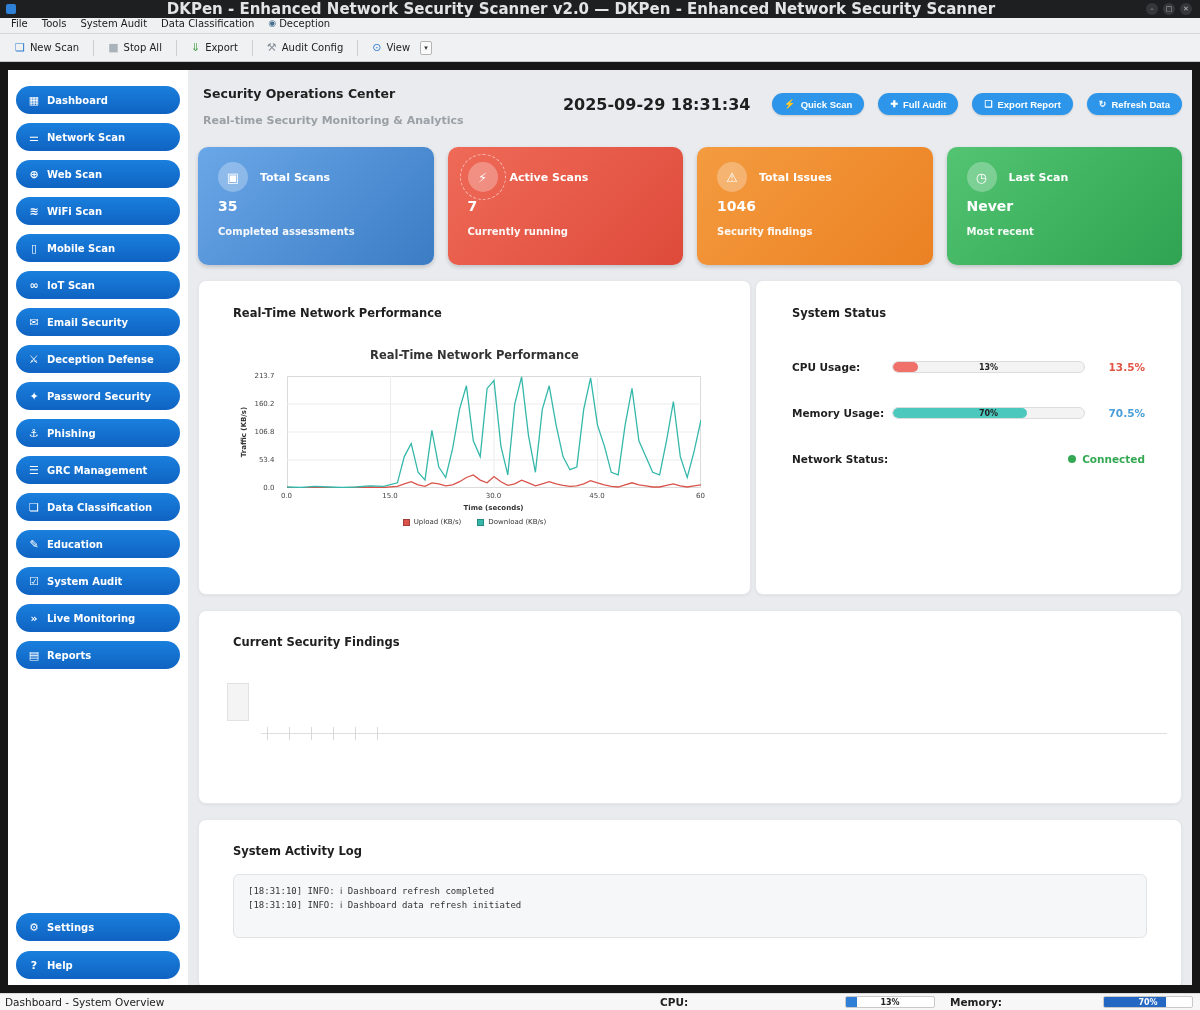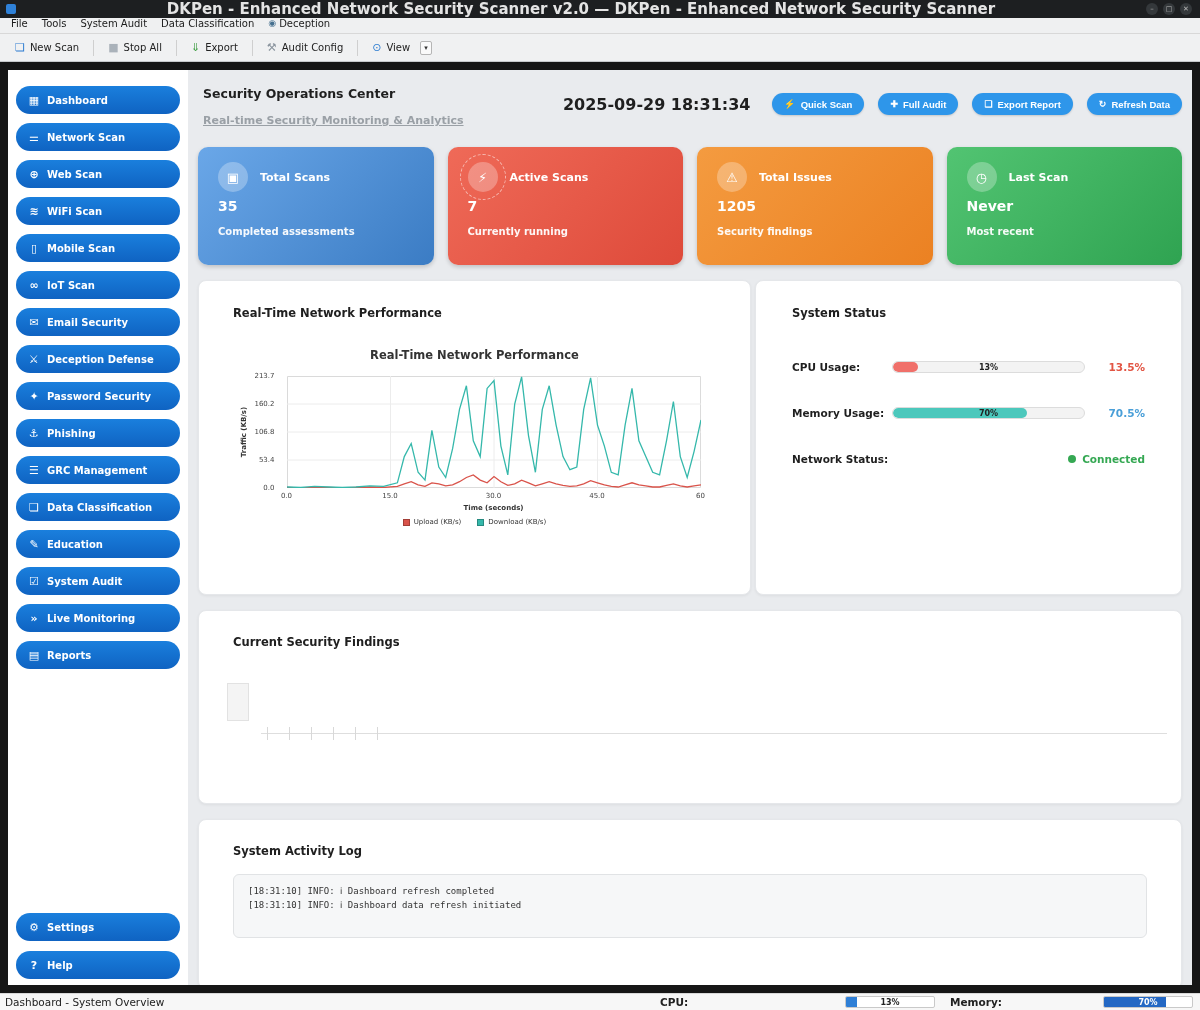--- a/index.html
+++ b/index.html
@@ -37,21 +37,21 @@
   .nav { display:flex; flex-direction:column; gap:9px; margin-top:4px; }
   .nav-btn { height:28px; flex:0 0 28px; border-radius:14px; background:linear-gradient(180deg,#1a7fdd,#0f63c2); color:#fff; font-size:10px; font-weight:bold; display:flex; align-items:center; gap:7px; padding:0 12px; cursor:pointer; }
   .nav-icon { font-size:11px; width:12px; text-align:center; }
   .sidebar-footer { margin-top:auto; display:flex; flex-direction:column; gap:10px; }
 
   
   .main { flex:1; background:#e9ebee; padding:10px 10px 8px; display:flex; flex-direction:column; gap:15px; overflow:hidden; }
 
   .main-header { display:flex; align-items:flex-start; height:52px; flex:0 0 52px; }
   .mh-title { font-size:12.5px; font-weight:bold; color:#1f1f1f; margin:6px 0 0 5px; }
-  .mh-sub { font-size:11px; font-weight:bold; color:#9aa0a6; margin:13px 0 0 5px;text-decoration:underline; }
+  .mh-sub { font-size:11px; font-weight:bold; color:#9aa0a6; margin:13px 0 0 5px; }
   .mh-right { margin-left:auto; display:flex; align-items:center; gap:14px; margin-top:13px; }
   .timestamp { font-size:16px; font-weight:bold; color:#1f1f1f; margin-right:8px; }
   .action-btn { background:#2e96ea; color:#fff; border:none; border-radius:11px; height:22px; padding:0 12px; font-size:9.5px; font-weight:bold; display:flex; align-items:center; gap:5px; cursor:pointer; box-shadow:0 1px 2px rgba(0,0,0,.15); }
   .ab-icon { font-size:9px; }
 
   .stats-row { display:flex; gap:14px; height:118px; flex:0 0 118px; }
   .stat-card { flex:1; border-radius:10px; padding:15px 20px; color:#fff; position:relative; box-shadow:0 2px 4px rgba(0,0,0,.18); overflow:hidden; }
   .stat-top { display:flex; align-items:center; gap:12px; }
   .icon-wrap { width:30px; height:30px; border-radius:50%; background:rgba(255,255,255,.28); display:flex; align-items:center; justify-content:center; font-size:13px; position:relative; flex:0 0 30px; }
   .stat-card.ring .icon-wrap::before { content:""; position:absolute; inset:-8px; border:1px dashed rgba(255,255,255,.55); border-radius:50%; }
@@ -290,21 +290,21 @@
               <div class="stat-title">Active Scans</div>
             </div>
             <div class="stat-value">7</div>
             <div class="stat-sub">Currently running</div>
           </div>
           <div class="stat-card" style="background: linear-gradient(135deg, rgb(244, 155, 64), rgb(235, 129, 34));">
             <div class="stat-top">
               <div class="icon-wrap">⚠</div>
               <div class="stat-title">Total Issues</div>
             </div>
-            <div class="stat-value">1205</div>
+            <div class="stat-value">1046</div>
             <div class="stat-sub">Security findings</div>
           </div>
           <div class="stat-card" style="background: linear-gradient(135deg, rgb(82, 196, 114), rgb(47, 163, 81));">
             <div class="stat-top">
               <div class="icon-wrap">◷</div>
               <div class="stat-title">Last Scan</div>
             </div>
             <div class="stat-value">Never</div>
             <div class="stat-sub">Most recent</div>
           </div>

